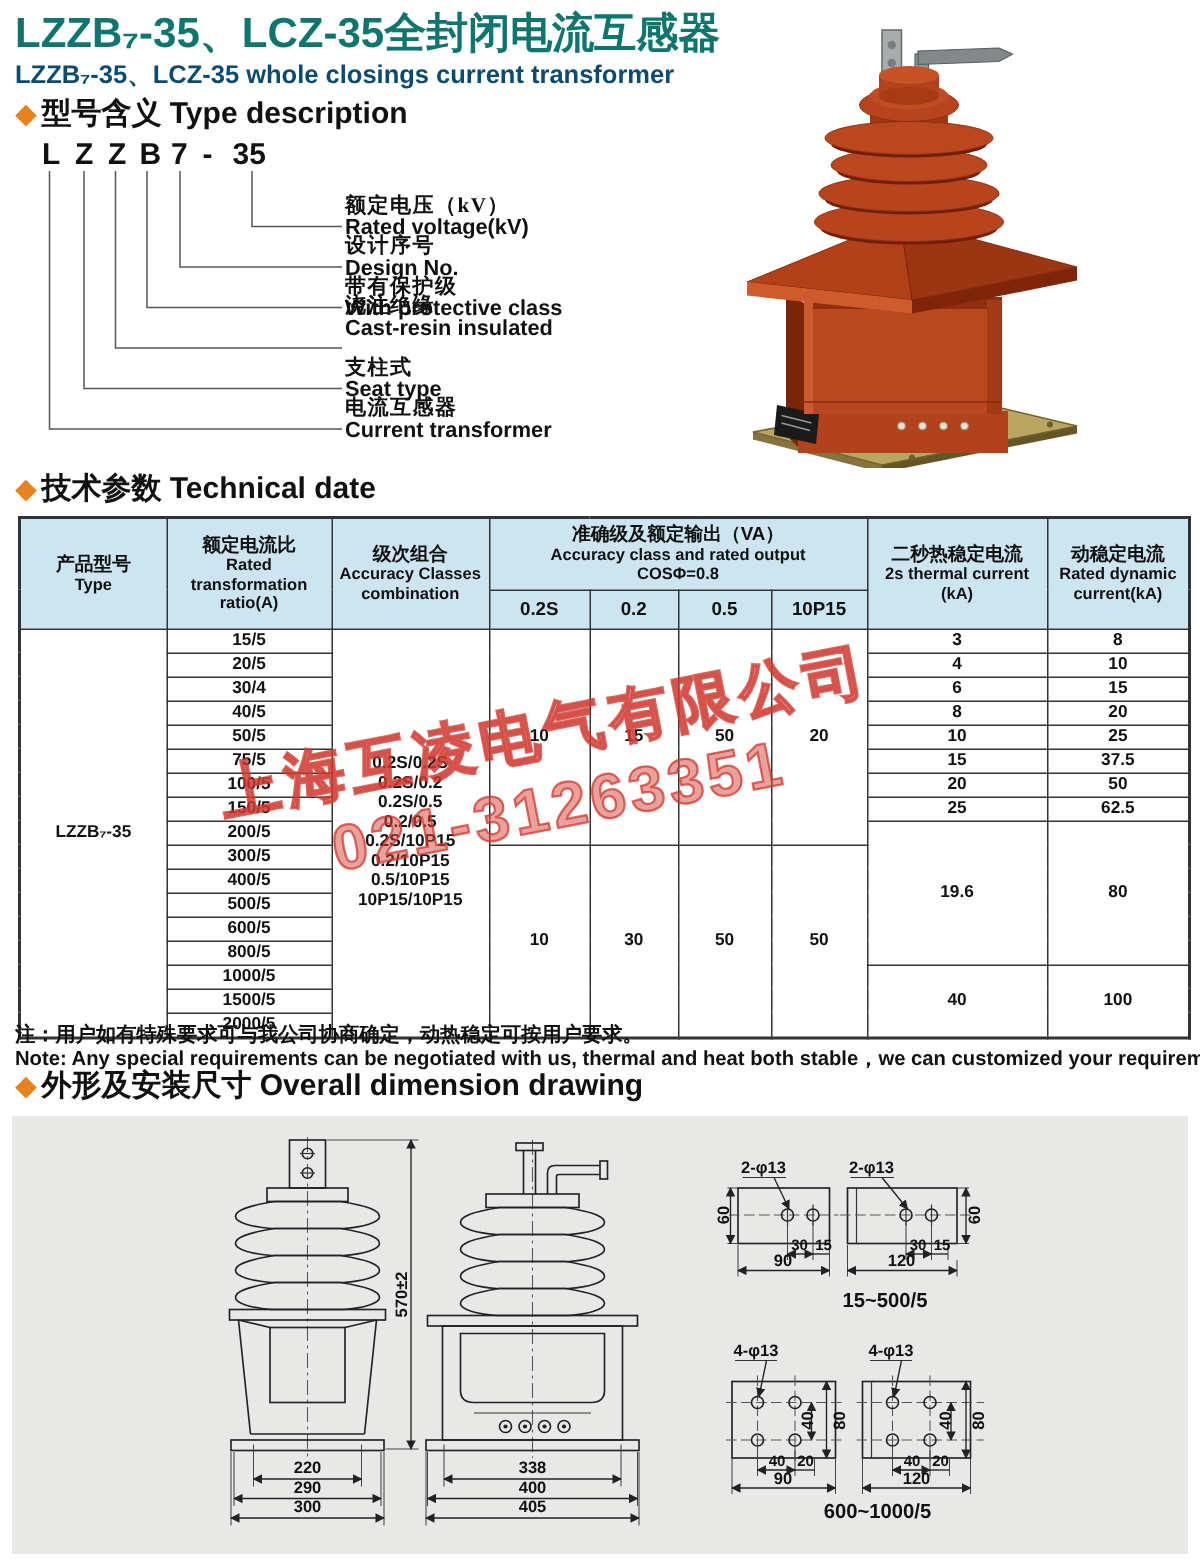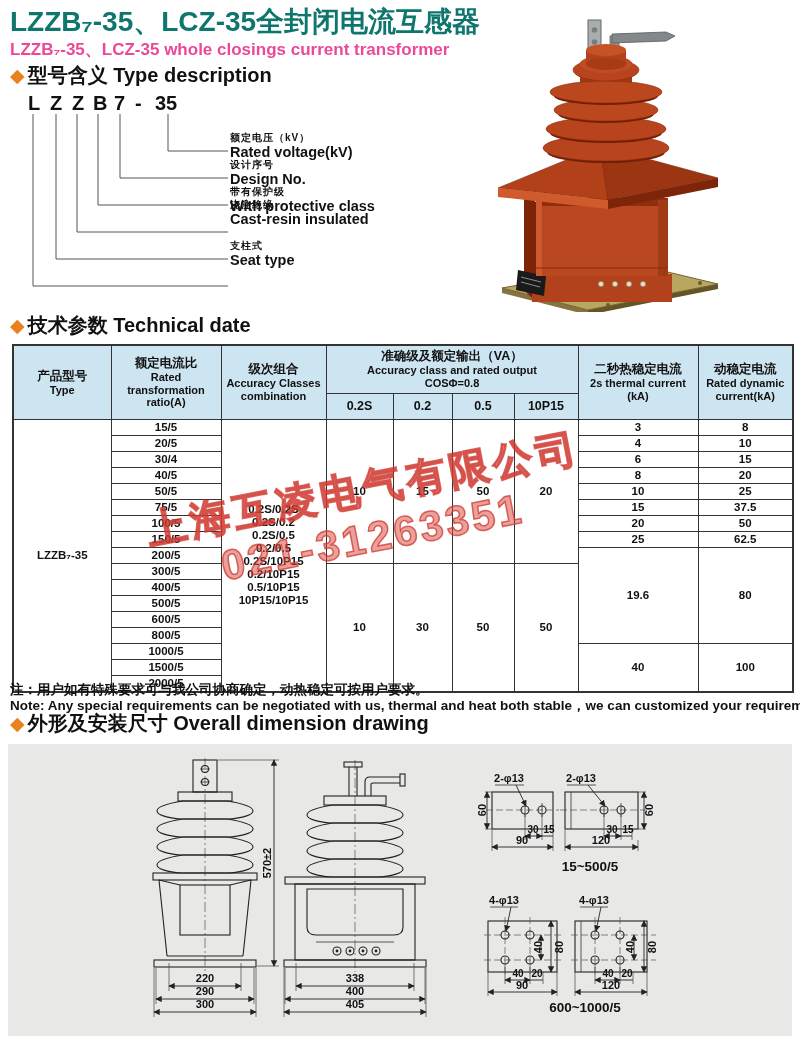--- a/index.html
+++ b/index.html
@@ -2,29 +2,29 @@
 <html><head>
 <meta charset="utf-8">
 <style>
   html,body{margin:0;padding:0;}
   body{
     width:800px;height:1040px;position:relative;background:#fff;overflow:hidden;
     font-family:"Liberation Sans","DejaVu Sans",sans-serif;color:#111;
   }
   
   .title{position:absolute;left:10px;top:3px;font-size:28px;font-weight:bold;color:#0f766e;white-space:nowrap;}
-  .subtitle{position:absolute;left:10px;top:38px;font-size:17px;font-weight:bold;color:#ec4899;white-space:nowrap;}
+  .subtitle{position:absolute;left:10px;top:38px;font-size:17px;font-weight:bold;color:#0c4a6e;white-space:nowrap;}
   .sec{position:absolute;font-size:20px;font-weight:bold;color:#111;white-space:nowrap;}
   .sec .diamond{color:#e8821e;font-size:19px;margin-right:3px;}
   
   .typecode{position:absolute;left:0;top:90px;width:490px;height:224px;}
   .typecode svg{position:absolute;left:0;top:0;}
   .letter{position:absolute;top:2px;font-size:20px;font-weight:bold;}
   .tc-label{position:absolute;left:230px;}
-  .tc-zh{font-size:10px;font-weight:bold;letter-spacing:1px;line-height:14px;}
+  .tc-zh{font-size:14px;font-weight:bold;letter-spacing:1px;line-height:14px;font-family:Liberation Serif, serif;}
   .tc-en{font-size:14.5px;font-weight:bold;line-height:14px;}
   
   .photo{position:absolute;left:488px;top:12px;}
   
   table.spec{position:absolute;left:12px;top:344px;width:780px;border-collapse:collapse;table-layout:fixed;}
   table.spec{border:2px solid #333;}
   table.spec th,table.spec td{border:1px solid #333;text-align:center;vertical-align:middle;padding:0;}
   table.spec thead th{background:#cde4f1;}
   .th-zh{font-size:12.5px;font-weight:bold;line-height:1.2;}
   .th-en{font-size:11px;font-weight:bold;line-height:1.12;}
@@ -98,20 +98,24 @@
     <div class="tc-zh">带有保护级</div>
       <div class="tc-en">With protective class</div>
   </div>
   <div class="tc-label" style="top:108px">
     <div class="tc-zh">浇注绝缘</div>
       <div class="tc-en">Cast-resin insulated</div>
   </div>
   <div class="tc-label" style="top:149px">
     <div class="tc-zh">支柱式</div>
       <div class="tc-en">Seat type</div>
+  </div>
+  <div class="tc-label" style="top:176px">
+    <div class="tc-zh">电流互感器</div>
+      <div class="tc-en">Current transformer</div>
   </div>
 </div>
 
 <svg class="photo" width="310" height="300" viewBox="0 0 310 300">
 
   <polygon points="14,276 100,298 100,303 14,281" fill="#877341"></polygon>
   <polygon points="230,272 100,298 100,303 230,277" fill="#655426"></polygon>
   <polygon points="14,276 100,298 230,272 146,252" fill="#b9a660" stroke="#756233" stroke-width="1"></polygon>
   <circle cx="32" cy="277" r="2" fill="#6e5c2a"></circle>
   <circle cx="212" cy="271" r="2" fill="#6e5c2a"></circle>

